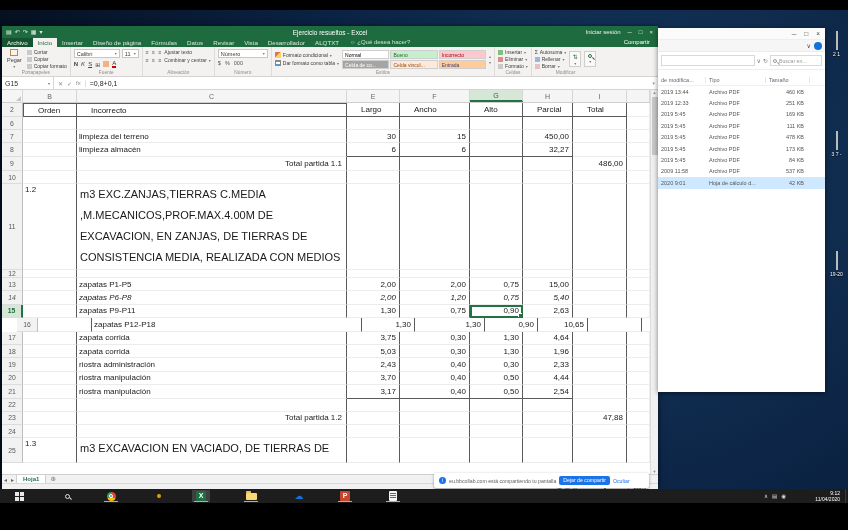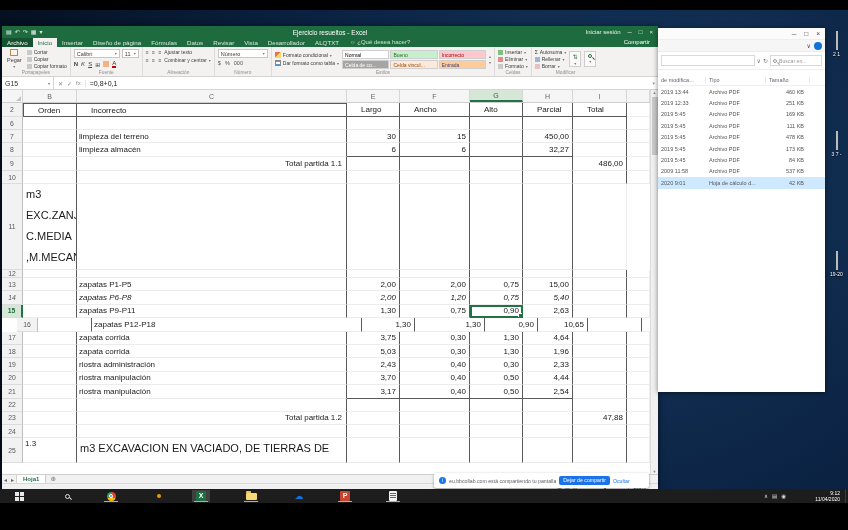--- a/index.html
+++ b/index.html
@@ -476,20 +476,21 @@
           <div class="gc tb txt"></div>
           <div class="gc tb num"></div>
           <div class="gc tb num"></div>
           <div class="gc tb num"></div>
           <div class="gc tb num"></div>
           <div class="gc tb num"></div>
           <div class="gc"></div>
         </div>
         <div class="grow" style="height: 86px;">
           <div class="gut">11</div>
+          <div class="gc tb txt vtop">1.2</div>
           <div class="gc tb wrapcell">m3 EXC.ZANJAS,TIERRAS C.MEDIA ,M.MECANICOS,PROF.MAX.4.00M DE EXCAVACION, EN ZANJAS, DE TIERRAS DE CONSISTENCIA MEDIA, REALIZADA CON MEDIOS MECANICOS HASTA UNA PROFUNDIDAD MAXIMA DE 4.00 m, INCLUSO EXTRACCION A LOS BORDES Y PERFILADO DE FONDOS Y LATERALES. MEDIDA EN PERFIL NATURAL. (02ZMM00002)</div>
           <div class="gc tb num"></div>
           <div class="gc tb num"></div>
           <div class="gc tb num"></div>
           <div class="gc tb num"></div>
           <div class="gc tb num"></div>
           <div class="gc"></div>
         </div>
         <div class="grow" style="height: 8px;">
           <div class="gut">12</div>

